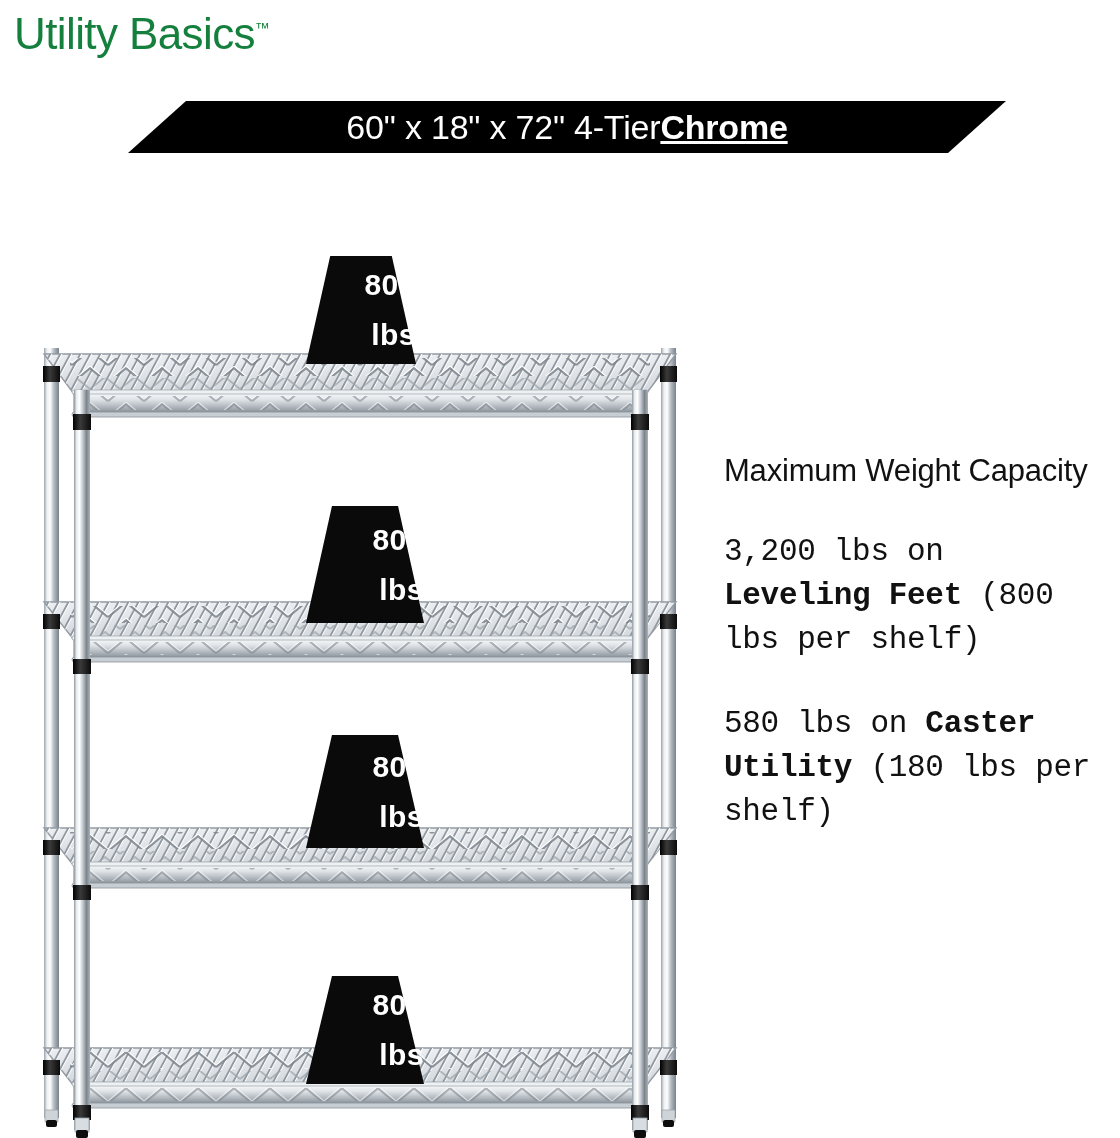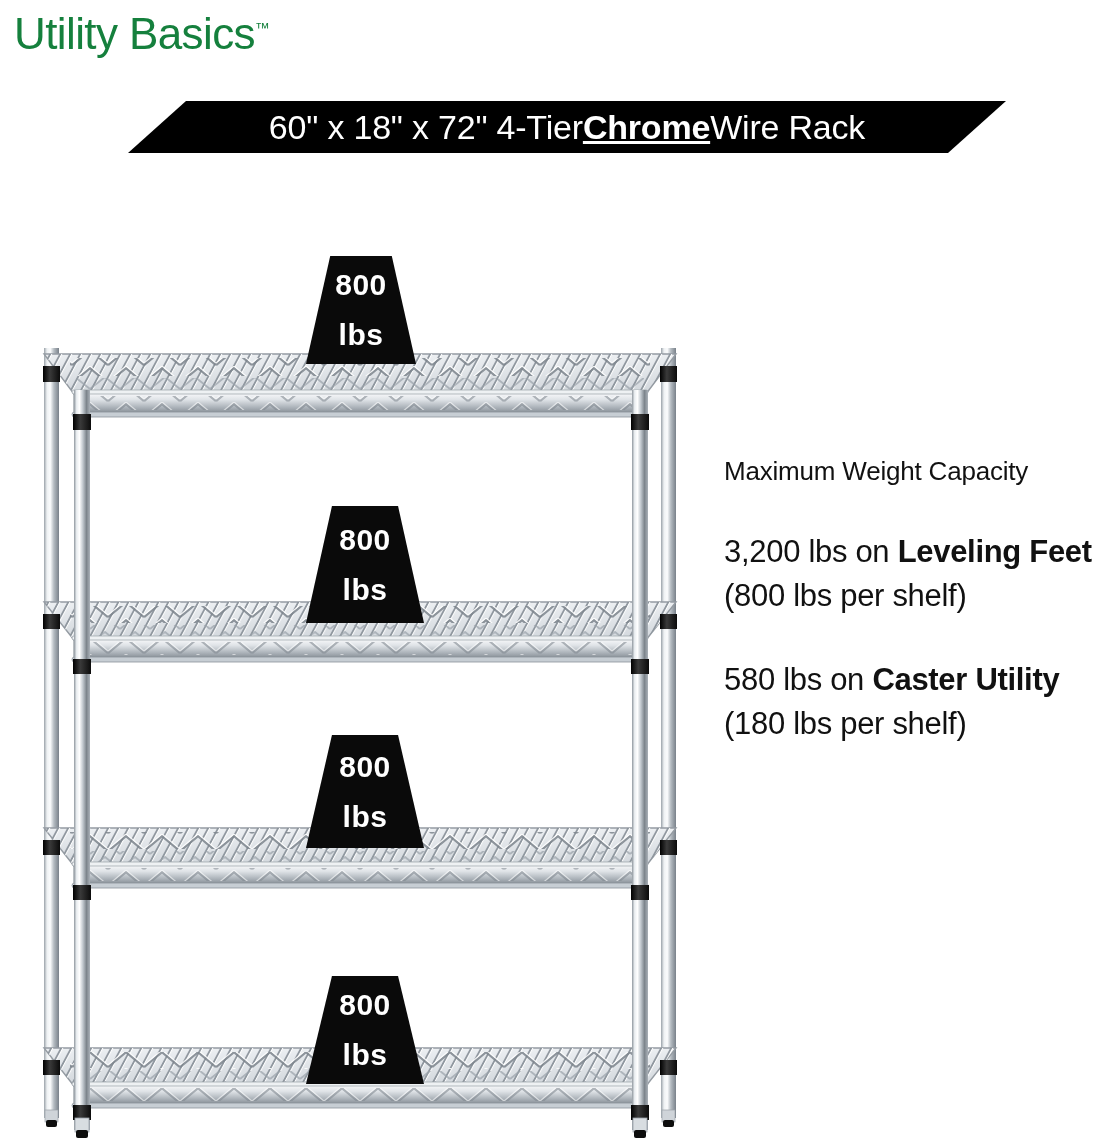--- a/index.html
+++ b/index.html
@@ -36,59 +36,58 @@
   #banner-text b{font-weight:700;text-decoration:underline;}
 
   
   #rack{position:absolute;left:0px;top:330px;width:720px;height:808px;}
   #rack svg{display:block;width:720px;height:808px;}
 
   
   .callout{
     position:absolute;color:#ffffff;text-align:center;
     font-weight:700;letter-spacing:0.5px;
-    display:flex;flex-direction:column;align-items:center;justify-content:center;
+    display:flex;flex-direction:column;align-items:flex-end;justify-content:center;
   }
   .callout .cal-bg{
     position:absolute;inset:0;background:#0a0a0a;
     -webkit-clip-path:polygon(22% 0,78% 0,100% 100%,0 100%);
             clip-path:polygon(22% 0,78% 0,100% 100%,0 100%);
   }
   .callout .cal-num,.callout .cal-unit{position:relative;z-index:2;}
   .callout .cal-num{font-size:30px;line-height:34px;}
   .callout .cal-unit{font-size:30px;line-height:34px;margin-top:16px;}
 
   #callout-1{left:306px;top:256px;width:110px;height:108px;}
   #callout-2{left:306px;top:506px;width:118px;height:117px;}
   #callout-3{left:306px;top:735px;width:118px;height:113px;}
   #callout-4{left:306px;top:976px;width:118px;height:108px;}
 
   
   #info{position:absolute;left:724px;top:452px;width:396px;}
   #info .heading{
-    font-size:26px;line-height:38px;font-weight:400;color:#111;
+    font-size:31px;line-height:38px;font-weight:400;color:#111;
     letter-spacing:-0.2px;margin:0 0 40px 0;
   }
   #info .para{
     font-size:31px;line-height:44px;font-weight:400;color:#111;
-    letter-spacing:-0.3px;margin:0 16px 40px 0;
+    letter-spacing:-0.3px;margin:0 16px 40px 0;font-family:Liberation Mono, monospace;
   }
   #info .para b{font-weight:700;}
 </style>
 </head>
 <body>
 
 <div id="brand"><span>Utility Basics</span><span class="tm">™</span></div>
 
 <div id="banner-wrap">
   <div id="banner-bg"></div>
   <div id="banner-text">
       <span>60" x 18" x 72" 4-Tier </span>
       <b>Chrome</b>
-      <span> Wire Rack</span>
     </div>
 </div>
 
 <div id="rack">
 <svg viewBox="0 0 720 808" xmlns="http://www.w3.org/2000/svg" aria-hidden="true">
   <defs>
 
     <linearGradient id="postG" x1="0" y1="0" x2="1" y2="0">
       <stop offset="0" stop-color="#8f979e"></stop>
       <stop offset="0.16" stop-color="#e9edf0"></stop>

